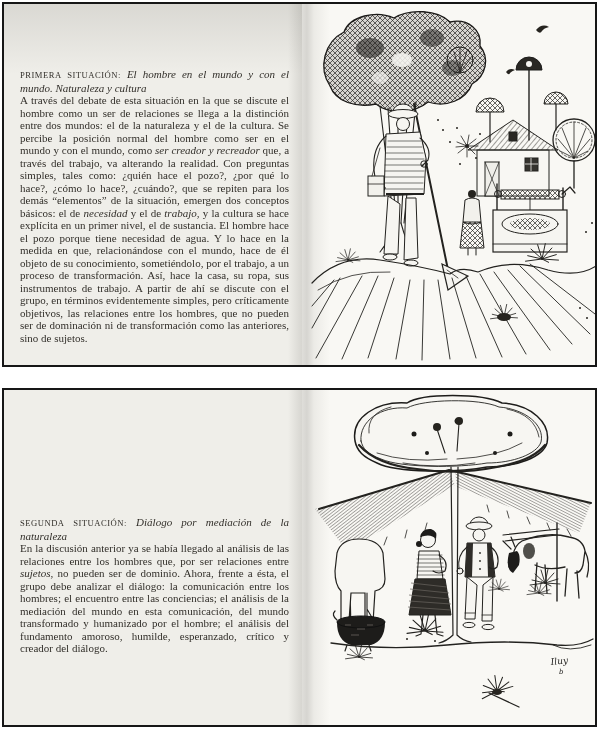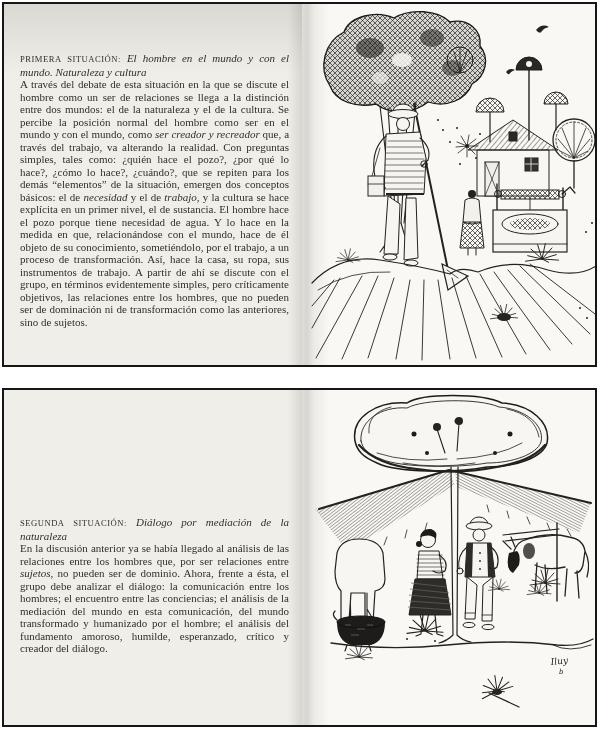--- a/index.html
+++ b/index.html
@@ -18,21 +18,21 @@
     background:#efeee9;}
   .page-right{position:absolute;left:298px;top:0;bottom:0;right:0;background:#f9f8f4;}
   .gutter{position:absolute;top:0;bottom:0;left:284px;width:42px;pointer-events:none;
     background:linear-gradient(90deg,rgba(90,88,82,0) 0%,rgba(90,88,82,0.22) 45%,rgba(120,118,110,0.10) 62%,rgba(120,118,110,0) 100%);}
   .shade-top{position:absolute;left:0;top:0;width:298px;height:70px;pointer-events:none;
     background:linear-gradient(180deg,rgba(120,117,110,0.18),rgba(120,117,110,0));}
   .textcol{
     position:absolute;left:16px;width:269px;
     font-size:11px;line-height:12.5px;color:#322f2a;text-align:justify;
   }
-  #panel1 .textcol{top:48px;}
+  #panel1 .textcol{top:64px;}
   #panel2 .textcol{top:126px;}
   .sec{margin:0 0 13px 0;}
   .sec .lbl{font-size:8.6px;letter-spacing:0.5px;}
   .sec .ttl{font-style:italic;font-size:11px;}
   .textcol p{margin:0;}
   .textcol p.indent{text-indent:10px;}
   .textcol i{}
   .illus{position:absolute;}
   #il1{left:306px;top:4px;}
   #il2{left:303px;top:3px;}

